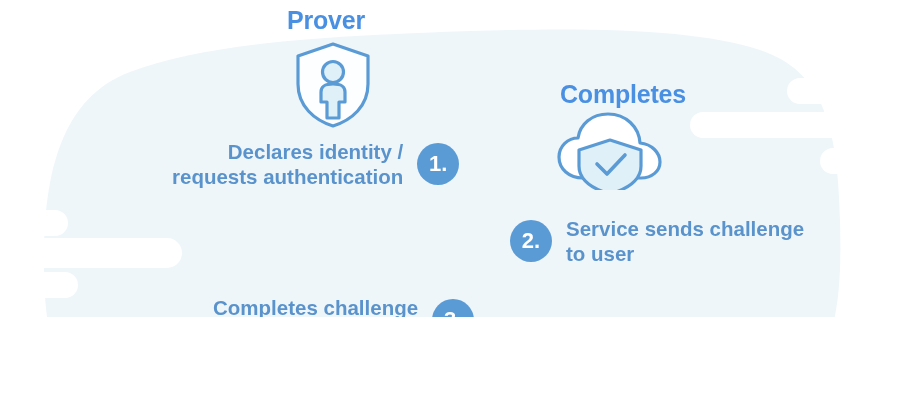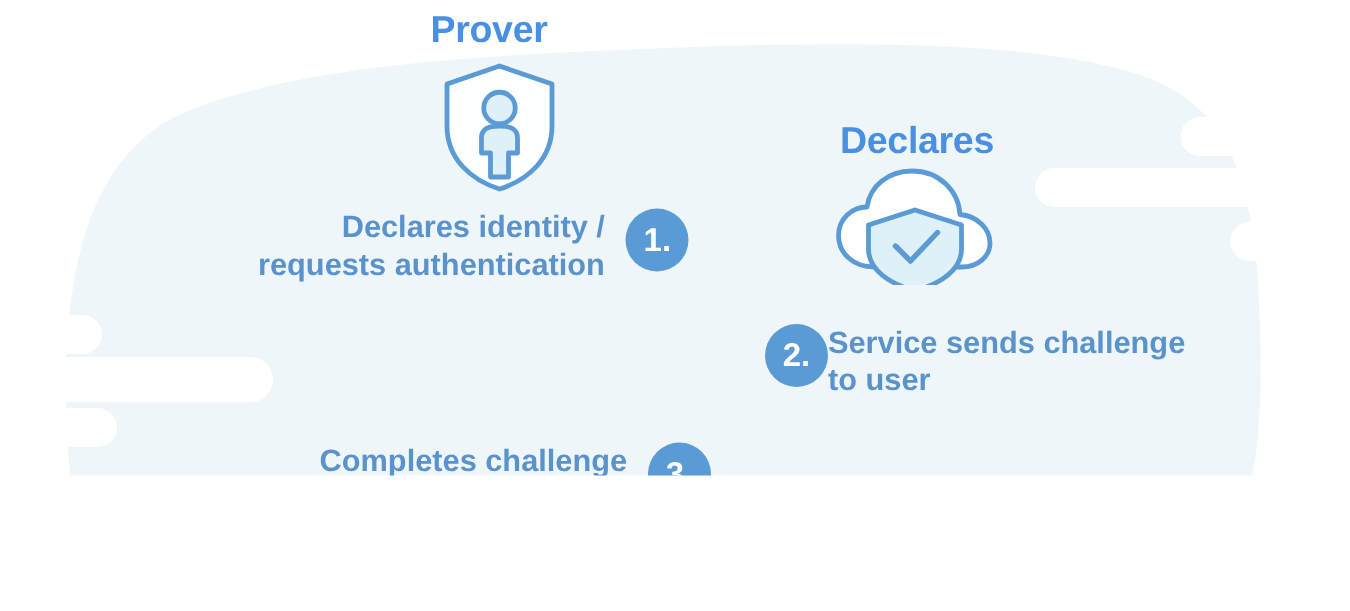--- a/index.html
+++ b/index.html
@@ -40,20 +40,21 @@
 
   .icon-box {
     position: absolute;
   }
   #prover-icon-box { left: 288px; top: 40px; width: 90px; height: 88px; }
   #verifier-icon-box { left: 553px; top: 110px; width: 115px; height: 80px; }
 
   .step {
     position: absolute;
     display: flex;
+    align-items: center;
   }
   .step-text {
     font-weight: bold;
     font-size: 20.5px;
     line-height: 1.22;
     white-space: pre-line;
   }
   .step-badge {
     flex: none;
     width: 42px;
@@ -65,21 +66,21 @@
     color: #ffffff;
     font-weight: bold;
     font-size: 22px;
     line-height: 1;
   }
 
   #step-1 { left: 172px; top: 139px; }
   #step-1 .step-text { text-align: right; margin-right: 14px; }
 
   #step-2 { left: 510px; top: 216px; }
-  #step-2 .step-text { text-align: left; }
+  #step-2 .step-text { text-align: left; margin-left: 14px; }
 
   #step-3 { left: 172px; top: 295px; }
   #step-3 .step-text { text-align: right; margin-right: 14px; }
 </style>
 </head>
 <body>
 
 <div id="stage">
 
   <svg id="bg-layer" viewBox="0 0 900 407" aria-hidden="true">
@@ -108,21 +109,21 @@
   <div class="node-title" id="prover-title" style="color:#4a90e2">Prover</div>
 
   <div class="icon-box" id="prover-icon-box">
     <svg viewBox="0 0 90 88" width="90" height="88" aria-hidden="true">
       <path d="M 45 4 L 80 16 L 80 44 C 80 66, 64 80, 45 86 C 26 80, 10 66, 10 44 L 10 16 Z" fill="#fcfeff" stroke="#5b9bd5" stroke-width="3.2" stroke-linejoin="round"></path>
       <circle cx="45" cy="32" r="10.5" fill="#dff0f8" stroke="#5b9bd5" stroke-width="3.2"></circle>
       <path d="M 33 52 C 33 46, 37 44, 45 44 C 53 44, 57 46, 57 52 L 57 62 L 51 62 L 51 78 L 39 78 L 39 62 L 33 62 Z" fill="#dff0f8" stroke="#5b9bd5" stroke-width="3.2" stroke-linejoin="round"></path>
     </svg>
   </div>
 
-  <div class="node-title" id="verifier-title" style="color:#4a90e2">Declares</div>
+  <div class="node-title" id="verifier-title" style="color:#4a90e2">Completes</div>
 
   <div class="icon-box" id="verifier-icon-box">
     <svg viewBox="0 0 115 80" width="115" height="80" aria-hidden="true">
       <path d="M 30 68
                C 16 68, 6 59, 6 47
                C 6 36, 15 28, 25 28
                C 27 14, 39 4, 55 4
                C 73 4, 86 17, 87 33
                C 99 34, 107 43, 107 52
                C 107 61, 99 68, 88 68 Z" fill="#ffffff" stroke="#5b9bd5" stroke-width="3.2" stroke-linejoin="round"></path>

